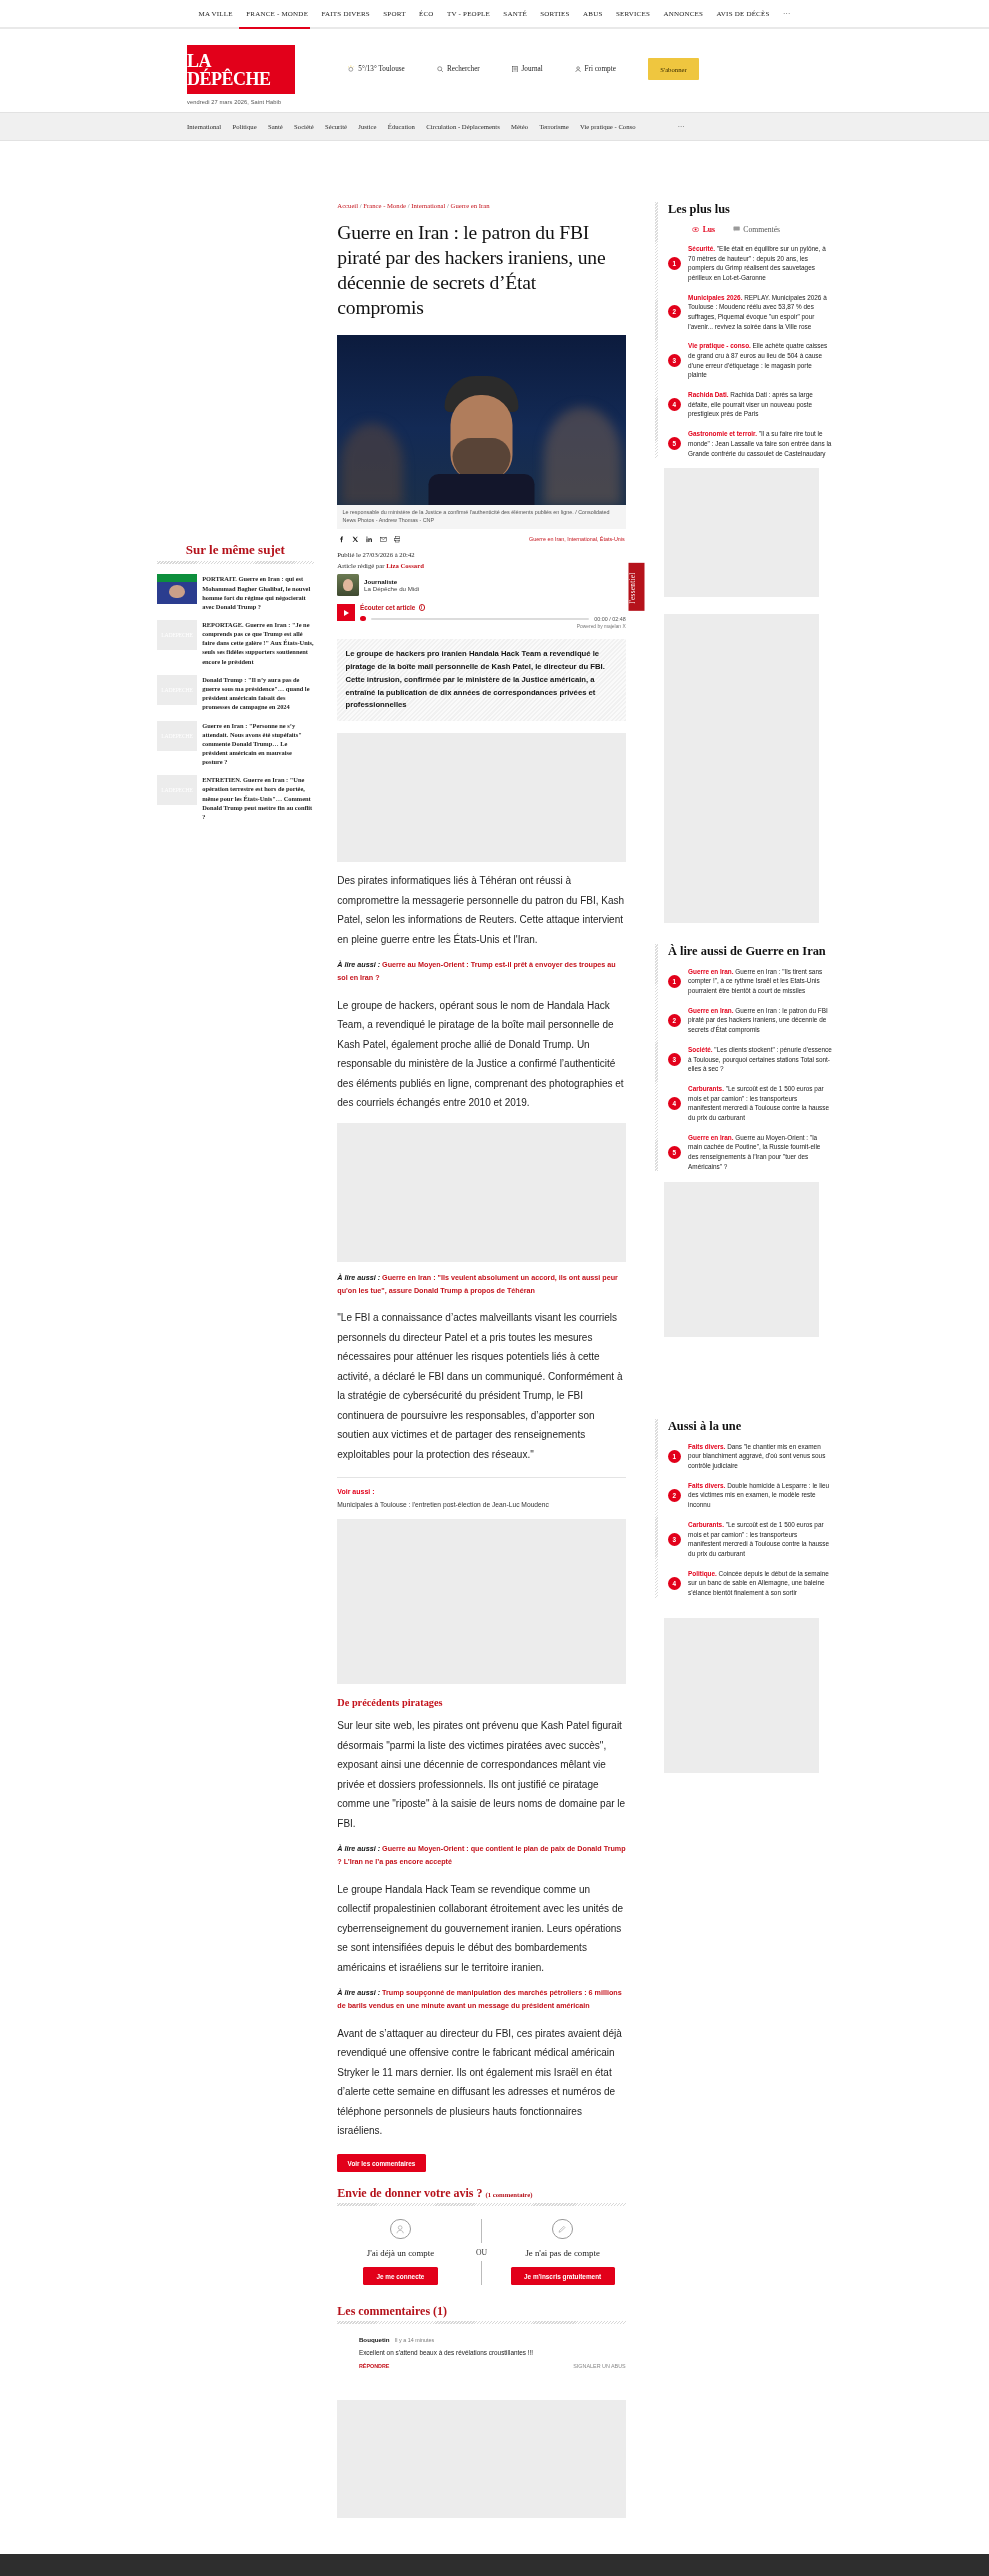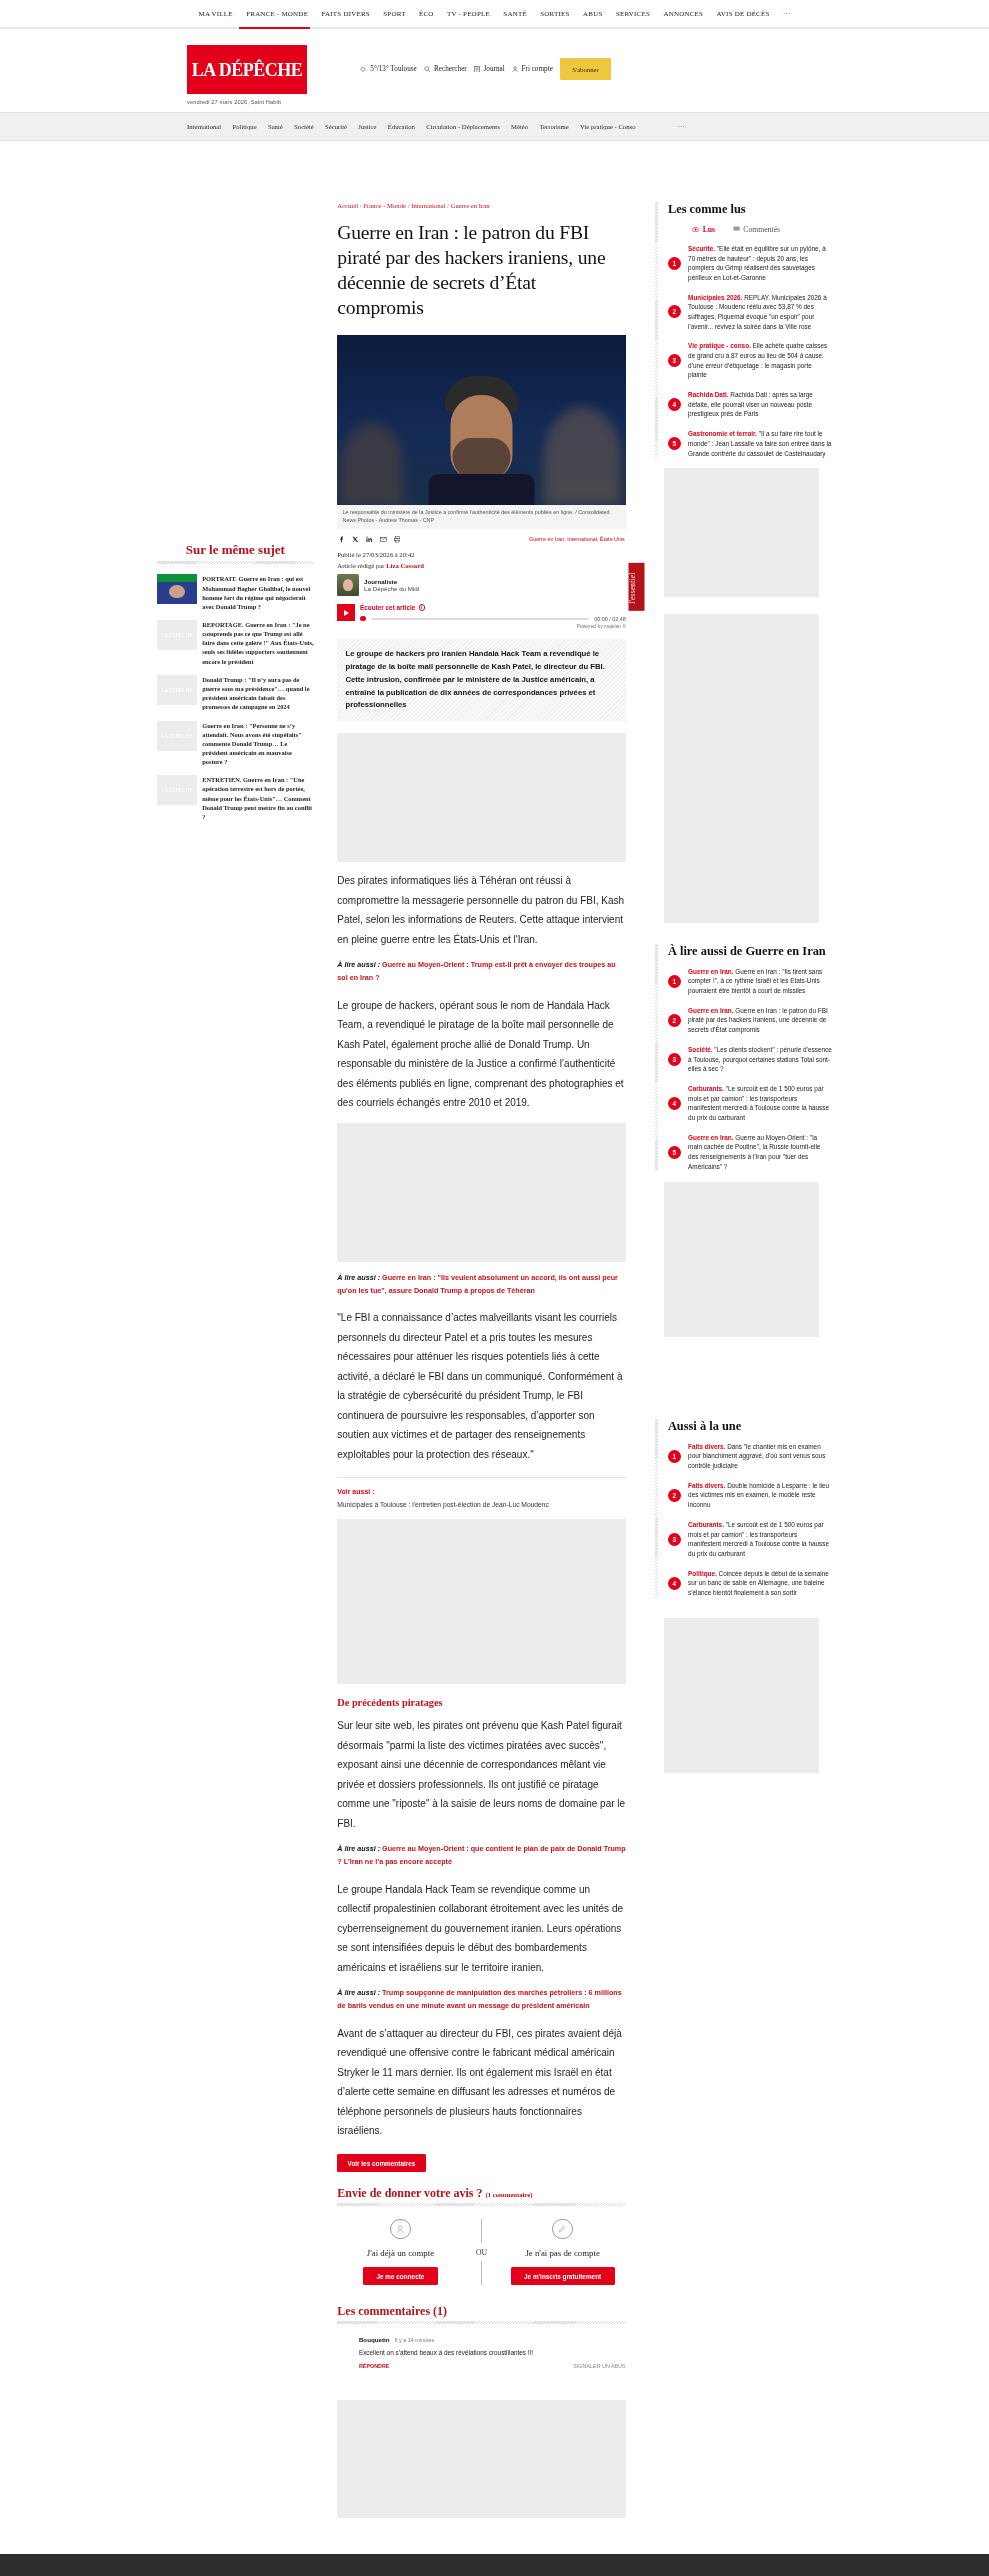--- a/index.html
+++ b/index.html
@@ -29,29 +29,29 @@
   .topbar-rule { height: 1.5px; background: #e9e9e9; position: relative; }
   .topbar-rule .marker { position: absolute; left: 239px; top: 0; width: 71px; height: 2.6px; background: #e2001a; }
 
   
   .masthead {
     height: 83px; display: flex; align-items: flex-start;
     padding: 16.5px 0 0 0; position: relative; background: #fff;
   }
   .brand-wrap { margin-left: 187px; }
   .logo {
-    width: 120px; height: 49px; background: #e2001a; color: #fff;
+    width: 108px; height: 49px; background: #e2001a; color: #fff;
     display: flex; align-items: center; justify-content: center;
     font-family: "Liberation Serif", serif; font-weight: 700;
     font-size: 18px; letter-spacing: -0.5px; line-height: 1;
   }
   .date-line { font-size: 5.7px; color: #555; margin-top: 4.6px; letter-spacing: 0.1px; }
 
   .mast-tools {
-    display: flex; align-items: center; gap: 7px; margin-left: 52px; margin-top: 13.4px;
+    display: flex; align-items: center; gap: 32px; margin-left: 52px; margin-top: 13.4px;
     font-family: "Liberation Serif", serif;
   }
   .weather { display: flex; align-items: center; gap: 3.6px; font-size: 7.2px; color: #222; }
   .sun { width: 7.7px; height: 7.7px; position: relative; }
   .sun svg { display: block; }
   .tool { display: flex; align-items: center; gap: 3.6px; font-size: 7.2px; color: #1c1c1c; cursor: pointer; }
   .btn-subscribe {
     background: #efc63f; color: #3a2c00; font-size: 6.7px; font-family: "Liberation Serif", serif;
     padding: 7.2px 12.4px; border: none; cursor: pointer; border-radius: 1px;
   }
@@ -517,21 +517,21 @@
 
     <div class="adslot" style="height:118px;margin-top:31px"></div>
   </main>
 
   <aside class="rightcol">
     <div style="position:relative">
       <div class="essentiel" style="top:361px">l'essentiel</div>
     </div>
 
     <div class="rail-wrap">
-      <h2 class="rail-title">Les comme lus</h2>
+      <h2 class="rail-title">Les plus lus</h2>
       <div class="tabs">
         <div class="tab active">
           <svg width="7.2" height="5.2" viewBox="0 0 16 11">
                 <ellipse cx="8" cy="5.5" rx="7.2" ry="4.6" fill="none" stroke="#e2001a" stroke-width="1.3"></ellipse>
                 <circle cx="8" cy="5.5" r="2.2" fill="#e2001a"></circle>
               </svg>
           <span>Lus</span>
         </div>
         <div class="tab idle">
           <svg width="7.2" height="5.7" viewBox="0 0 16 12">

